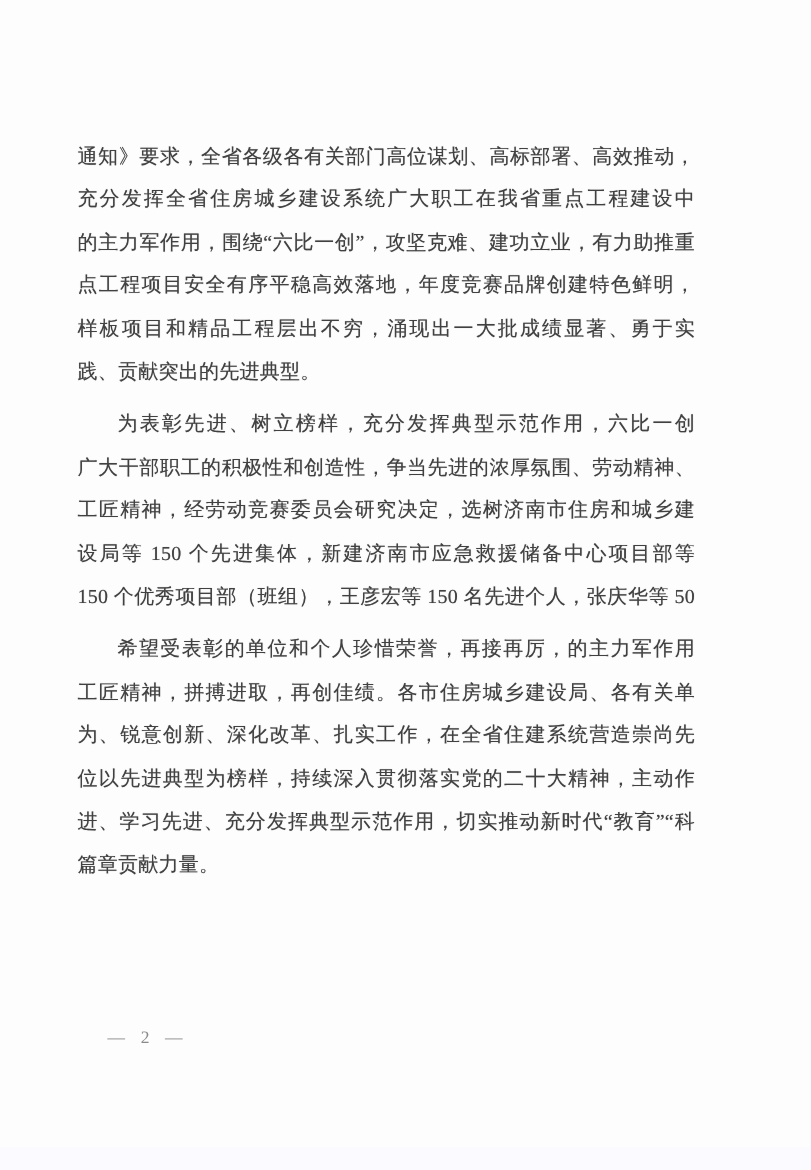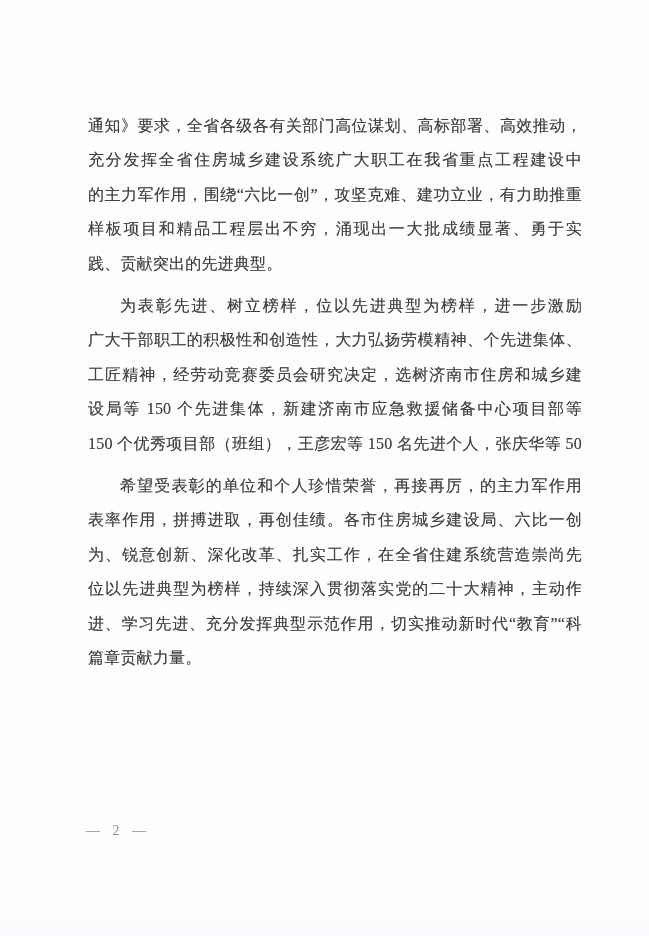--- a/index.html
+++ b/index.html
@@ -14,21 +14,21 @@
     font-family: "Liberation Serif", "DejaVu Serif", serif;
   }
   .page {
     position: relative;
     width: 649px;
     height: 936px;
     background: #fdfdfd;
   }
   .text-block {
     position: absolute;
-    left: 88px;
+    left: 62px;
     top: 109px;
     width: 494px;
   }
   .para {
     margin: 0;
     padding: 0;
   }
   .para + .para {
     margin-top: 8px;
   }
@@ -72,35 +72,36 @@
 <body>
 
 <div class="page">
 
   <div class="text-block">
 
     <div class="para">
       <div class="line">通知》要求，全省各级各有关部门高位谋划、高标部署、高效推动，</div>
       <div class="line">充分发挥全省住房城乡建设系统广大职工在我省重点工程建设中</div>
       <div class="line">的主力军作用，围绕“六比一创”，攻坚克难、建功立业，有力助推重</div>
+      <div class="line">点工程项目安全有序平稳高效落地，年度竞赛品牌创建特色鲜明，</div>
       <div class="line">样板项目和精品工程层出不穷，涌现出一大批成绩显著、勇于实</div>
       <div class="line last">践、贡献突出的先进典型。</div>
     </div>
 
     <div class="para">
-      <div class="line indent">为表彰先进、树立榜样，位以先进典型为榜样，进一步激励</div>
-      <div class="line">广大干部职工的积极性和创造性，大力弘扬劳模精神、个先进集体、</div>
+      <div class="line indent">为表彰先进、树立榜样，充分发挥典型示范作用，六比一创</div>
+      <div class="line">广大干部职工的积极性和创造性，争当先进的浓厚氛围、劳动精神、</div>
       <div class="line">工匠精神，经劳动竞赛委员会研究决定，选树济南市住房和城乡建</div>
       <div class="line">设局等 150 个先进集体，新建济南市应急救援储备中心项目部等</div>
       <div class="line">150 个优秀项目部（班组），王彦宏等 150 名先进个人，张庆华等 50</div>
     </div>
 
     <div class="para">
       <div class="line indent">希望受表彰的单位和个人珍惜荣誉，再接再厉，的主力军作用</div>
-      <div class="line">表率作用，拼搏进取，再创佳绩。各市住房城乡建设局、六比一创</div>
+      <div class="line">工匠精神，拼搏进取，再创佳绩。各市住房城乡建设局、各有关单</div>
       <div class="line">为、锐意创新、深化改革、扎实工作，在全省住建系统营造崇尚先</div>
       <div class="line">位以先进典型为榜样，持续深入贯彻落实党的二十大精神，主动作</div>
       <div class="line">进、学习先进、充分发挥典型示范作用，切实推动新时代“教育”“科</div>
       <div class="line last">篇章贡献力量。</div>
     </div>
 
   </div>
 
   <div class="page-footer">— 2 —</div>
 

